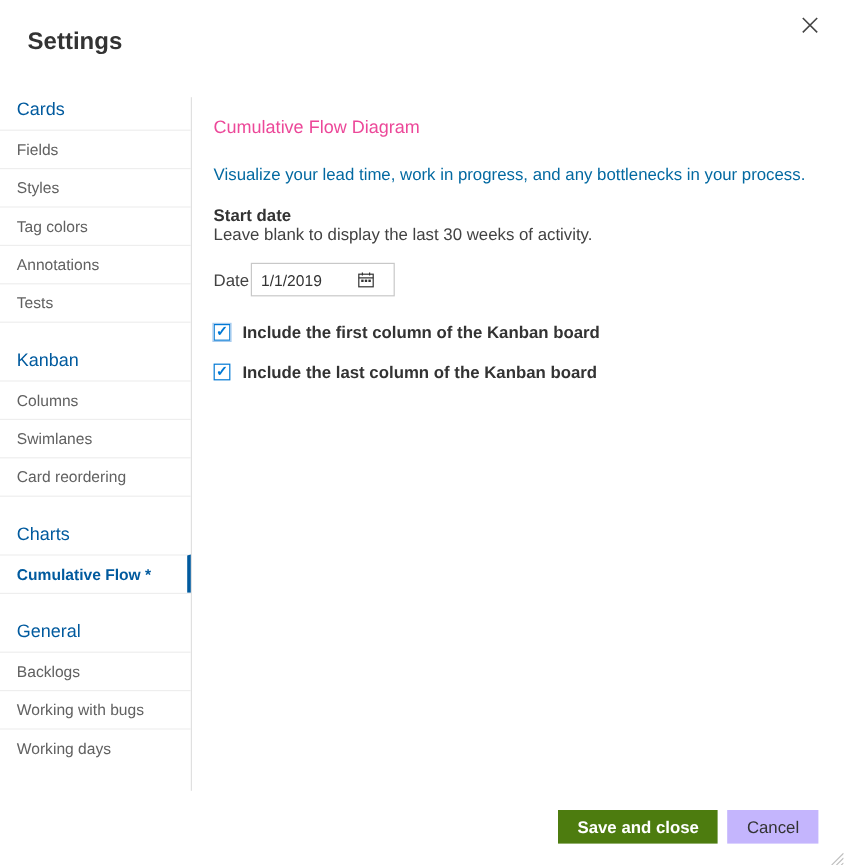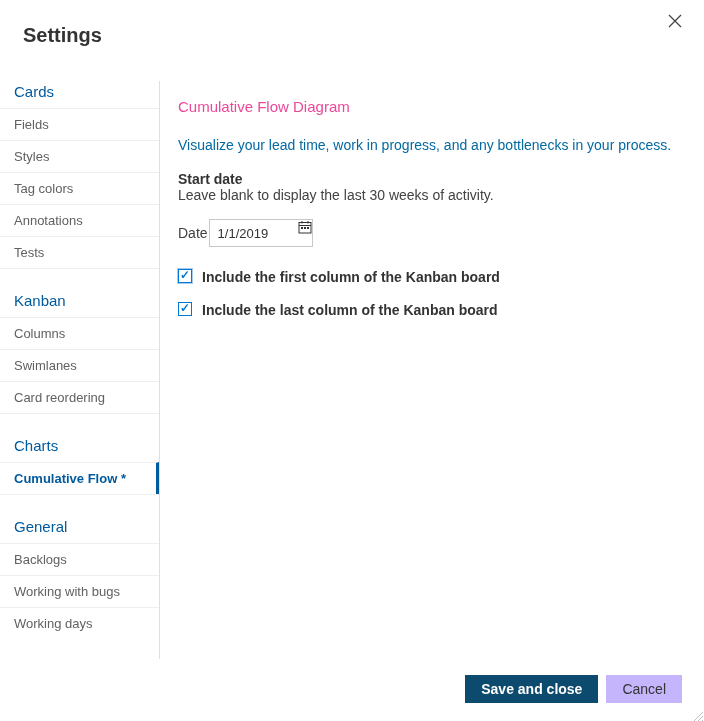--- a/index.html
+++ b/index.html
@@ -92,42 +92,43 @@
       align-items: center;
       gap: 1px;
       margin-bottom: 22px;
     }
     .date-row-label {
       font-size: 14px;
       color: #424242;
     }
     .date-input-wrap {
       display: flex;
+      align-items: center;
       border: 1px solid #c8c8c8;
       height: 28px;
-      width: 104px;
+      width: 120px;
       padding: 0 6px 0 8px;
     }
     .date-input {
       border: none;
       outline: none;
       font-size: 13px;
       color: #333333;
       width: 80px;
       font-family: inherit;
       background: transparent;
     }
     .calendar-icon {
       width: 14px;
       height: 14px;
       cursor: pointer;
     }
     .check-row {
       display: flex;
-      align-items: flex-start;
+      align-items: center;
       gap: 10px;
       margin-bottom: 17px;
     }
     .checkbox {
       width: 14px;
       height: 14px;
       border: 1px solid #0078d4;
       cursor: pointer;
       position: relative;
       flex-shrink: 0;
@@ -158,21 +159,21 @@
       gap: 8px;
     }
     .btn {
       font-size: 14px;
       padding: 6px 16px;
       border: none;
       cursor: pointer;
       font-family: inherit;
     }
     .btn-primary {
-      background: #0c4a6e;
+      background: #4d7c0f;
       color: #ffffff;
       font-weight: 600;
     }
     .btn-secondary {
       background: #c4b5fd;
       color: #333333;
     }
     .resize-handle {
       position: absolute;
       right: 1px;

